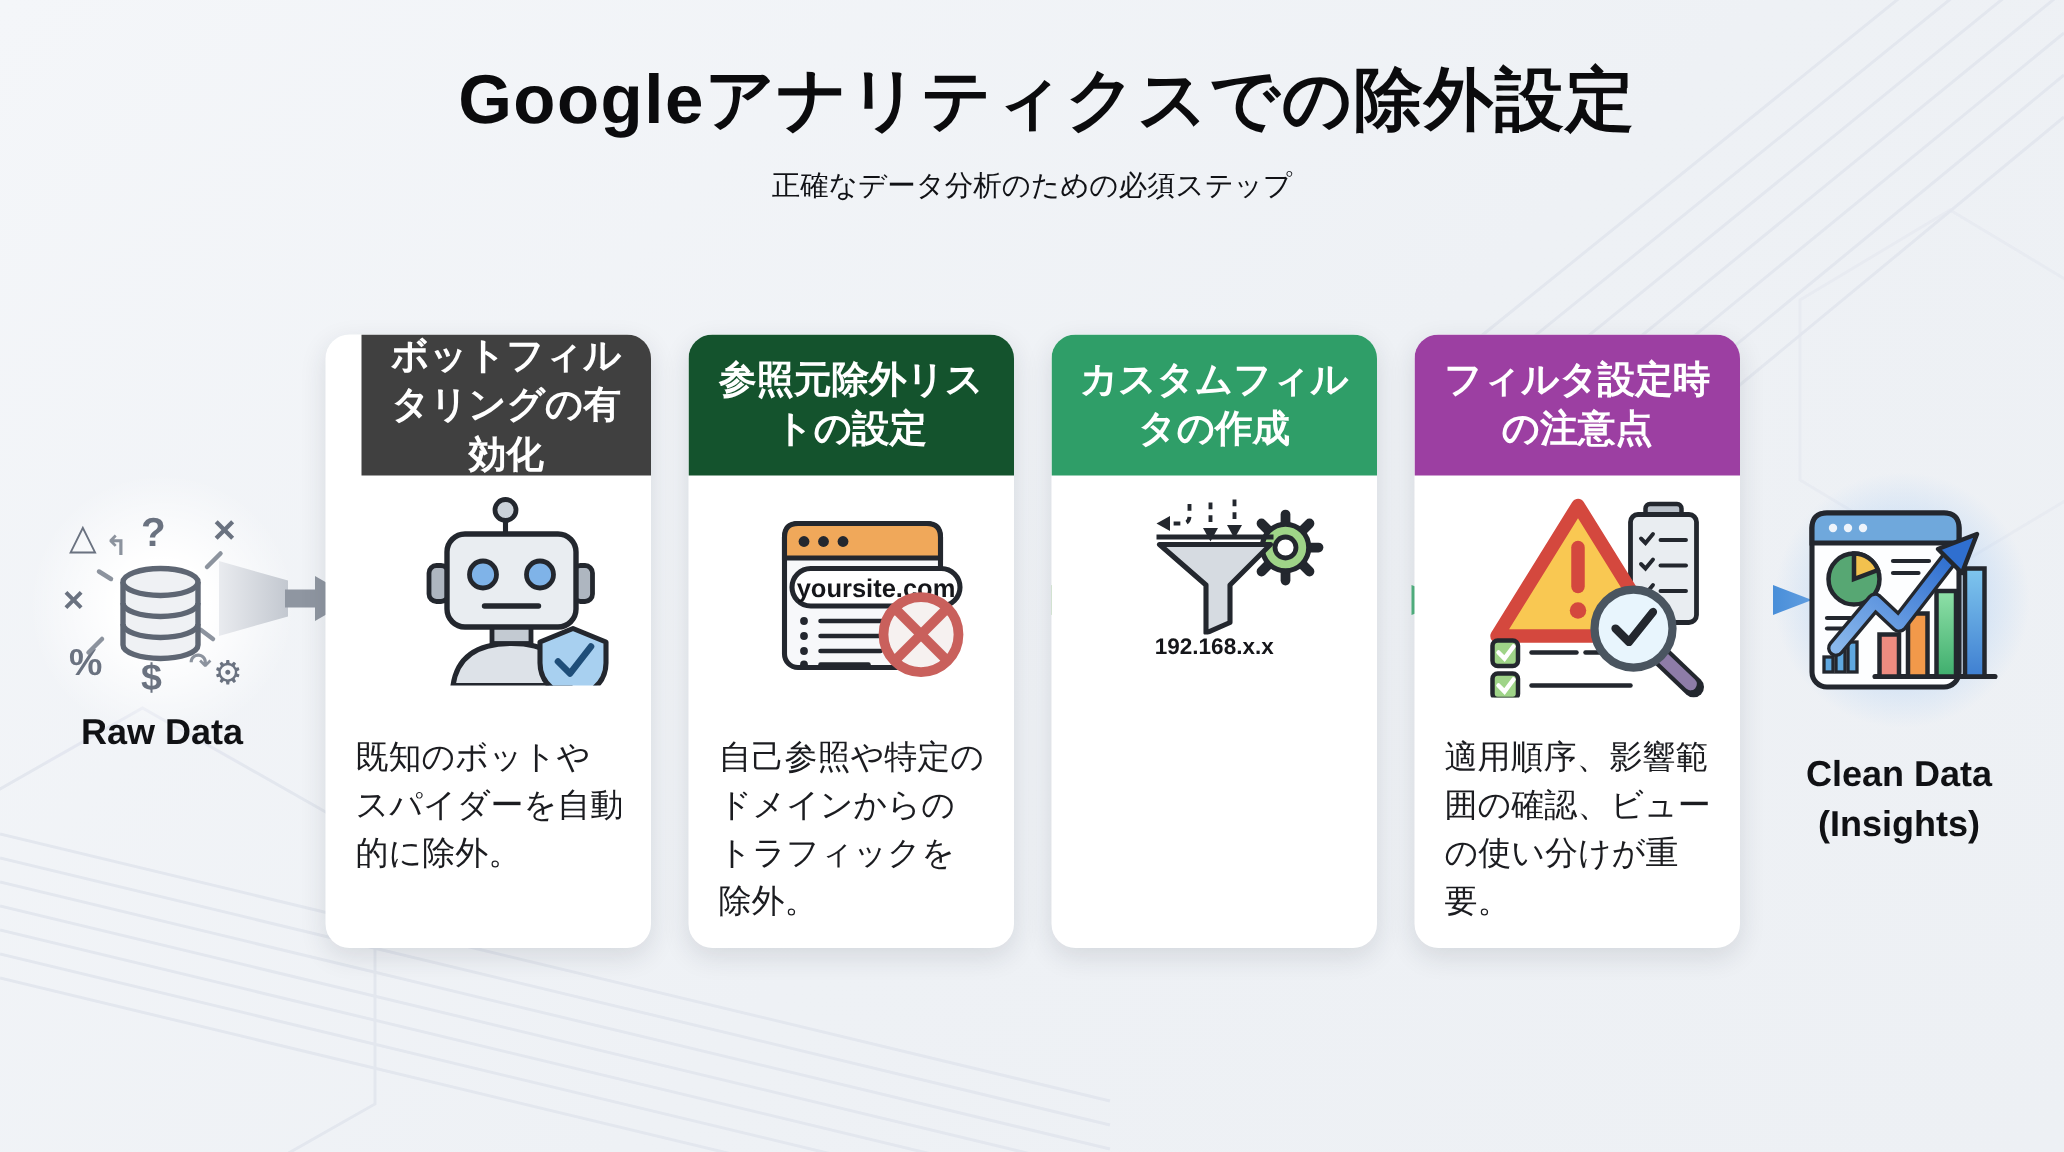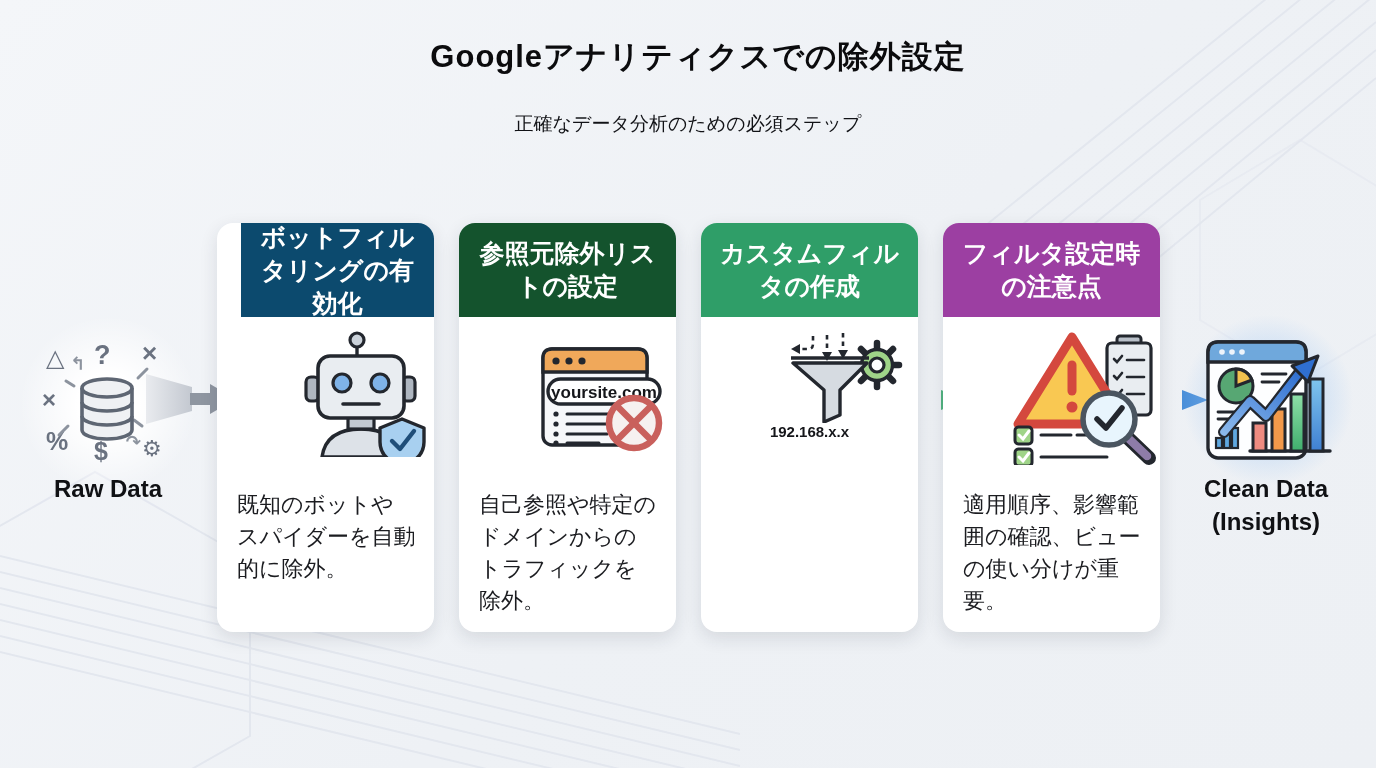--- a/index.html
+++ b/index.html
@@ -2,30 +2,30 @@
 <html><head>
 <meta charset="utf-8">
 <style>
   * { margin:0; padding:0; box-sizing:border-box; }
   html,body { width:1376px; height:768px; }
   body { font-family:"Liberation Sans","DejaVu Sans",sans-serif; background:#eef0f4; overflow:hidden; }
   .canvas { position:relative; width:1376px; height:768px; background:linear-gradient(135deg,#f4f6f9 0%,#eef1f5 55%,#edf0f4 100%); overflow:hidden; }
   .bg-pattern { position:absolute; inset:0; }
 
   .title { position:absolute; top:36px; left:0; width:100%; text-align:center;
-           font-size:31px; font-weight:700; color:#0b0b0d; letter-spacing:1px;padding-left:20px; }
+           font-size:46px; font-weight:700; color:#0b0b0d; letter-spacing:1px;padding-left:20px; }
   .subtitle { position:absolute; top:111px; left:0; width:100%; text-align:center;
            font-size:19px; font-weight:500; color:#111216; }
 
   .card { position:absolute; top:223px; width:217px; height:409px; background:#ffffff;
           border-radius:16px; overflow:hidden; box-shadow:0 6px 18px rgba(30,40,60,.12); }
   .card-header { height:94px; display:flex; align-items:center; justify-content:center;
           padding:0 14px; text-align:center; color:#ffffff; font-size:25px; font-weight:700;
           line-height:1.32; }
-  .card-icon { position:absolute; left:0; width:248px; display:flex; justify-content:center;margin-left:20px; }
+  .card-icon { position:absolute; left:0; width:248px; display:flex; justify-content:center; }
   .icon-caption { position:absolute; top:200px; left:0; width:217px; text-align:center;
           font-size:15px; font-weight:700; color:#15161a; }
   .card-desc { position:absolute; top:246px; left:20px; right:18px; font-size:22px;
           font-weight:500; line-height:1.45; color:#1b1c20; text-align:left;margin-top:20px; }
 
   .node-label { position:absolute; top:472px; text-align:center; font-size:24px;
           font-weight:700; color:#101114; line-height:33px; }
   .glow { position:absolute; border-radius:50%; }
   .glow-raw  { left:20px;  top:318px; width:176px; height:172px;
           background:radial-gradient(circle,#ffffff 25%,rgba(255,255,255,0) 72%); }
@@ -103,21 +103,21 @@
       </linearGradient>
     </defs>
     <polygon points="0,3 46,16 46,40 0,53" fill="url(#gA1)"></polygon>
     <g fill="#8F96A1">
       <rect x="44" y="22" width="22" height="12"></rect>
       <polygon points="64,13 90,28 64,43"></polygon>
     </g>
   </svg>
 
   <div class="card" style="left:217px;">
-    <div class="card-header" style="background: #0c4a6e; margin-left: 24px;">ボットフィルタリングの有効化</div>
+    <div class="card-header" style="background: #404040; margin-left: 24px;">ボットフィルタリングの有効化</div>
     <div class="card-icon" style="top:106px;">
       <svg width="142" height="128" viewBox="0 0 142 128">
         <path d="M32,128 Q36,100 71,100 Q106,100 110,128 Z" fill="#dde2e8" stroke="#23272e" stroke-width="3.4"></path>
         <rect x="58" y="88" width="26" height="12" fill="#c3cad2" stroke="#23272e" stroke-width="3.2"></rect>
         <line x1="67" y1="28" x2="67" y2="16" stroke="#23272e" stroke-width="3.4"></line>
         <circle cx="67" cy="11" r="7" fill="#cbd2da" stroke="#23272e" stroke-width="3.2"></circle>
         <rect x="16" y="48" width="13" height="24" rx="5" fill="#aeb6c0" stroke="#23272e" stroke-width="3.2"></rect>
         <rect x="112" y="48" width="13" height="24" rx="5" fill="#aeb6c0" stroke="#23272e" stroke-width="3.2"></rect>
         <rect x="28" y="27" width="86" height="62" rx="12" fill="#e9edf1" stroke="#23272e" stroke-width="3.6"></rect>
         <circle cx="52" cy="54" r="9" fill="#7fb3e8" stroke="#23272e" stroke-width="3.2"></circle>
@@ -315,18 +315,18 @@
     <g stroke="#23272e" stroke-width="3">
       <rect x="53" y="89" width="13" height="28" fill="#ee8b80"></rect>
       <rect x="72" y="75" width="13" height="42" fill="#f2994a"></rect>
       <rect x="91" y="60" width="13" height="57" fill="url(#gBarG)"></rect>
       <rect x="110" y="45" width="13" height="72" fill="url(#gBarB)"></rect>
     </g>
     <polyline points="24,98 50,67 66,82 100,38" fill="none" stroke="#23272e" stroke-width="12" stroke-linecap="round" stroke-linejoin="round"></polyline>
     <polyline points="24,98 50,67 66,82 100,38" fill="none" stroke="url(#gArr)" stroke-width="7.5" stroke-linecap="round" stroke-linejoin="round"></polyline>
     <polygon points="92,32 118,22 108,48" fill="#2f6fd0" stroke="#23272e" stroke-width="3" stroke-linejoin="round"></polygon>
   </svg>
-  <div class="node-label" style="left:1166px;width:200px;">
+  <div class="node-label" style="left:1166px;width:200px;margin-top:28px;">
     <div>Clean Data</div>
     <div>(Insights)</div>
   </div>
 
 </div>
 
 </body></html>

